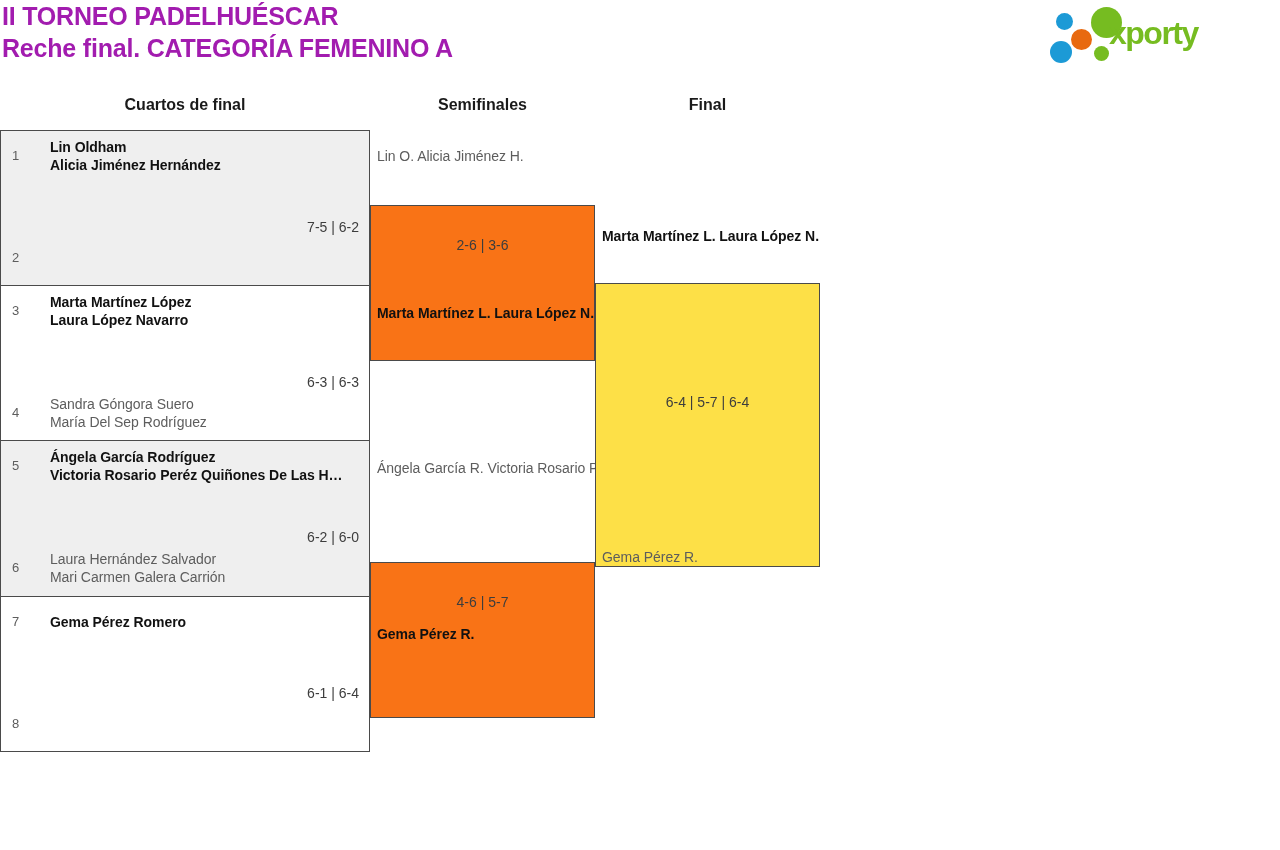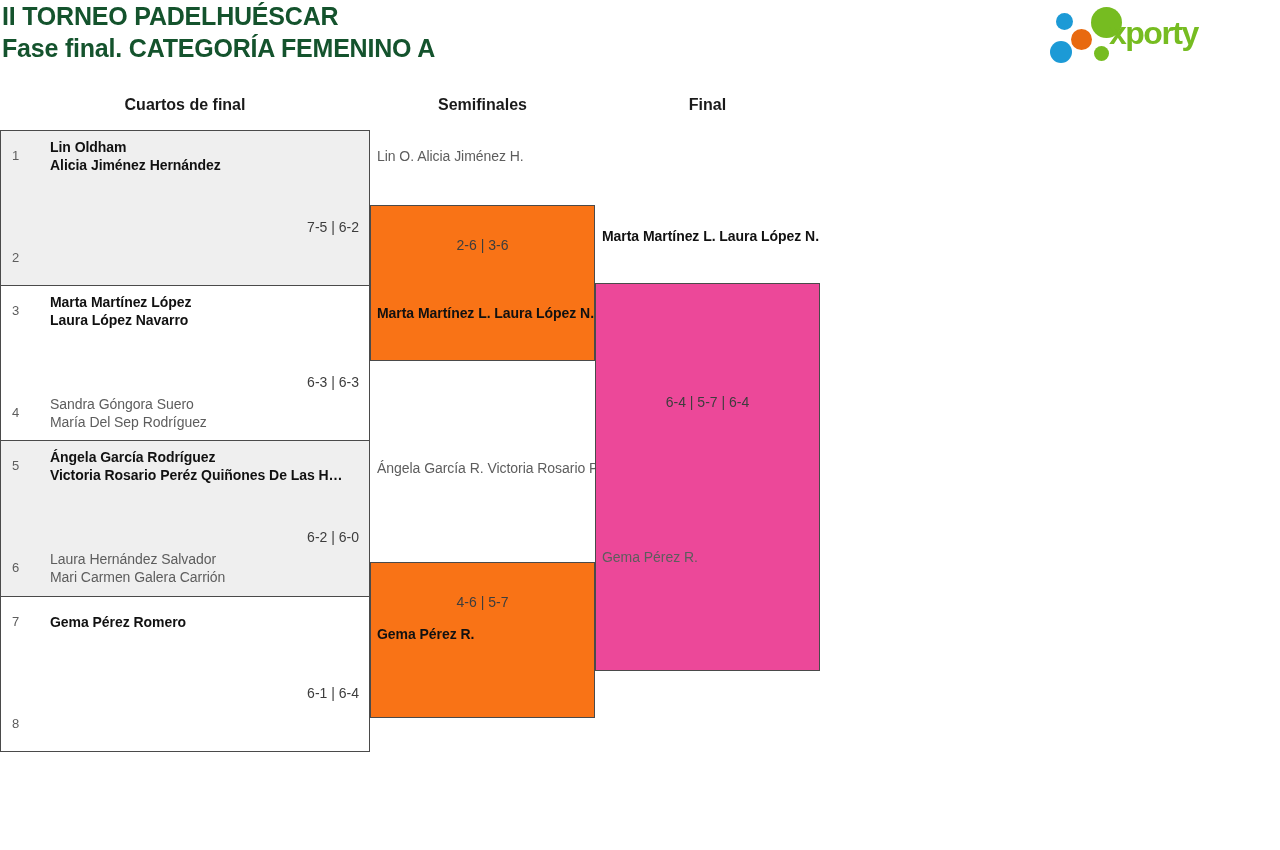--- a/index.html
+++ b/index.html
@@ -21,21 +21,21 @@
     position: absolute;
     left: 0; top: 0;
     width: 1280px; height: 90px;
   }
   .title-line {
     position: absolute;
     left: 2px;
     font-size: 25px;
     font-weight: 700;
     letter-spacing: -0.2px;
-    color: #14532d;
+    color: #a21caf;
     white-space: nowrap;
   }
   #title-1 { top: 2px; }
   #title-2 { top: 34px; }
 
   
   #logo {
     position: absolute;
     left: 1048px; top: 5px;
     width: 228px; height: 62px;
@@ -171,42 +171,42 @@
 
   #sf1-upper { left: 377px; top: 147px; }
   #sf1-lower { left: 377px; top: 304px; }
   #sf2-upper { left: 377px; top: 459px; }
   #sf2-lower { left: 377px; top: 625px; }
 
   
   #final-box {
     position: absolute;
     left: 595px; top: 283px;
-    width: 225px; height: 388px;
+    width: 225px; height: 284px;
     box-sizing: border-box;
     border: 1px solid #4a4a4a;
-    background: #ec4899;
+    background: #fde047;
   }
   #final-score {
     position: absolute;
     left: 0; right: 0;
     top: 110px;
     text-align: center;
     font-size: 14px;
     color: #3d3d3d;
   }
   #f-upper { left: 602px; top: 227px; }
   #f-lower { left: 602px; top: 548px; }
 </style>
 </head>
 <body>
 
 <div id="header">
   <div class="title-line" id="title-1">II TORNEO PADELHUÉSCAR</div>
-  <div class="title-line" id="title-2">Fase final. CATEGORÍA FEMENINO A</div>
+  <div class="title-line" id="title-2">Reche final. CATEGORÍA FEMENINO A</div>
 
   <div id="logo">
     <span class="dot dot-blue-tl"></span>
     <span class="dot dot-orange"></span>
     <span class="dot dot-blue-bl"></span>
     <span class="dot dot-green-big"></span>
     <span class="dot dot-green-sm"></span>
     <span class="wordmark">xporty</span>
   </div>
 </div>

